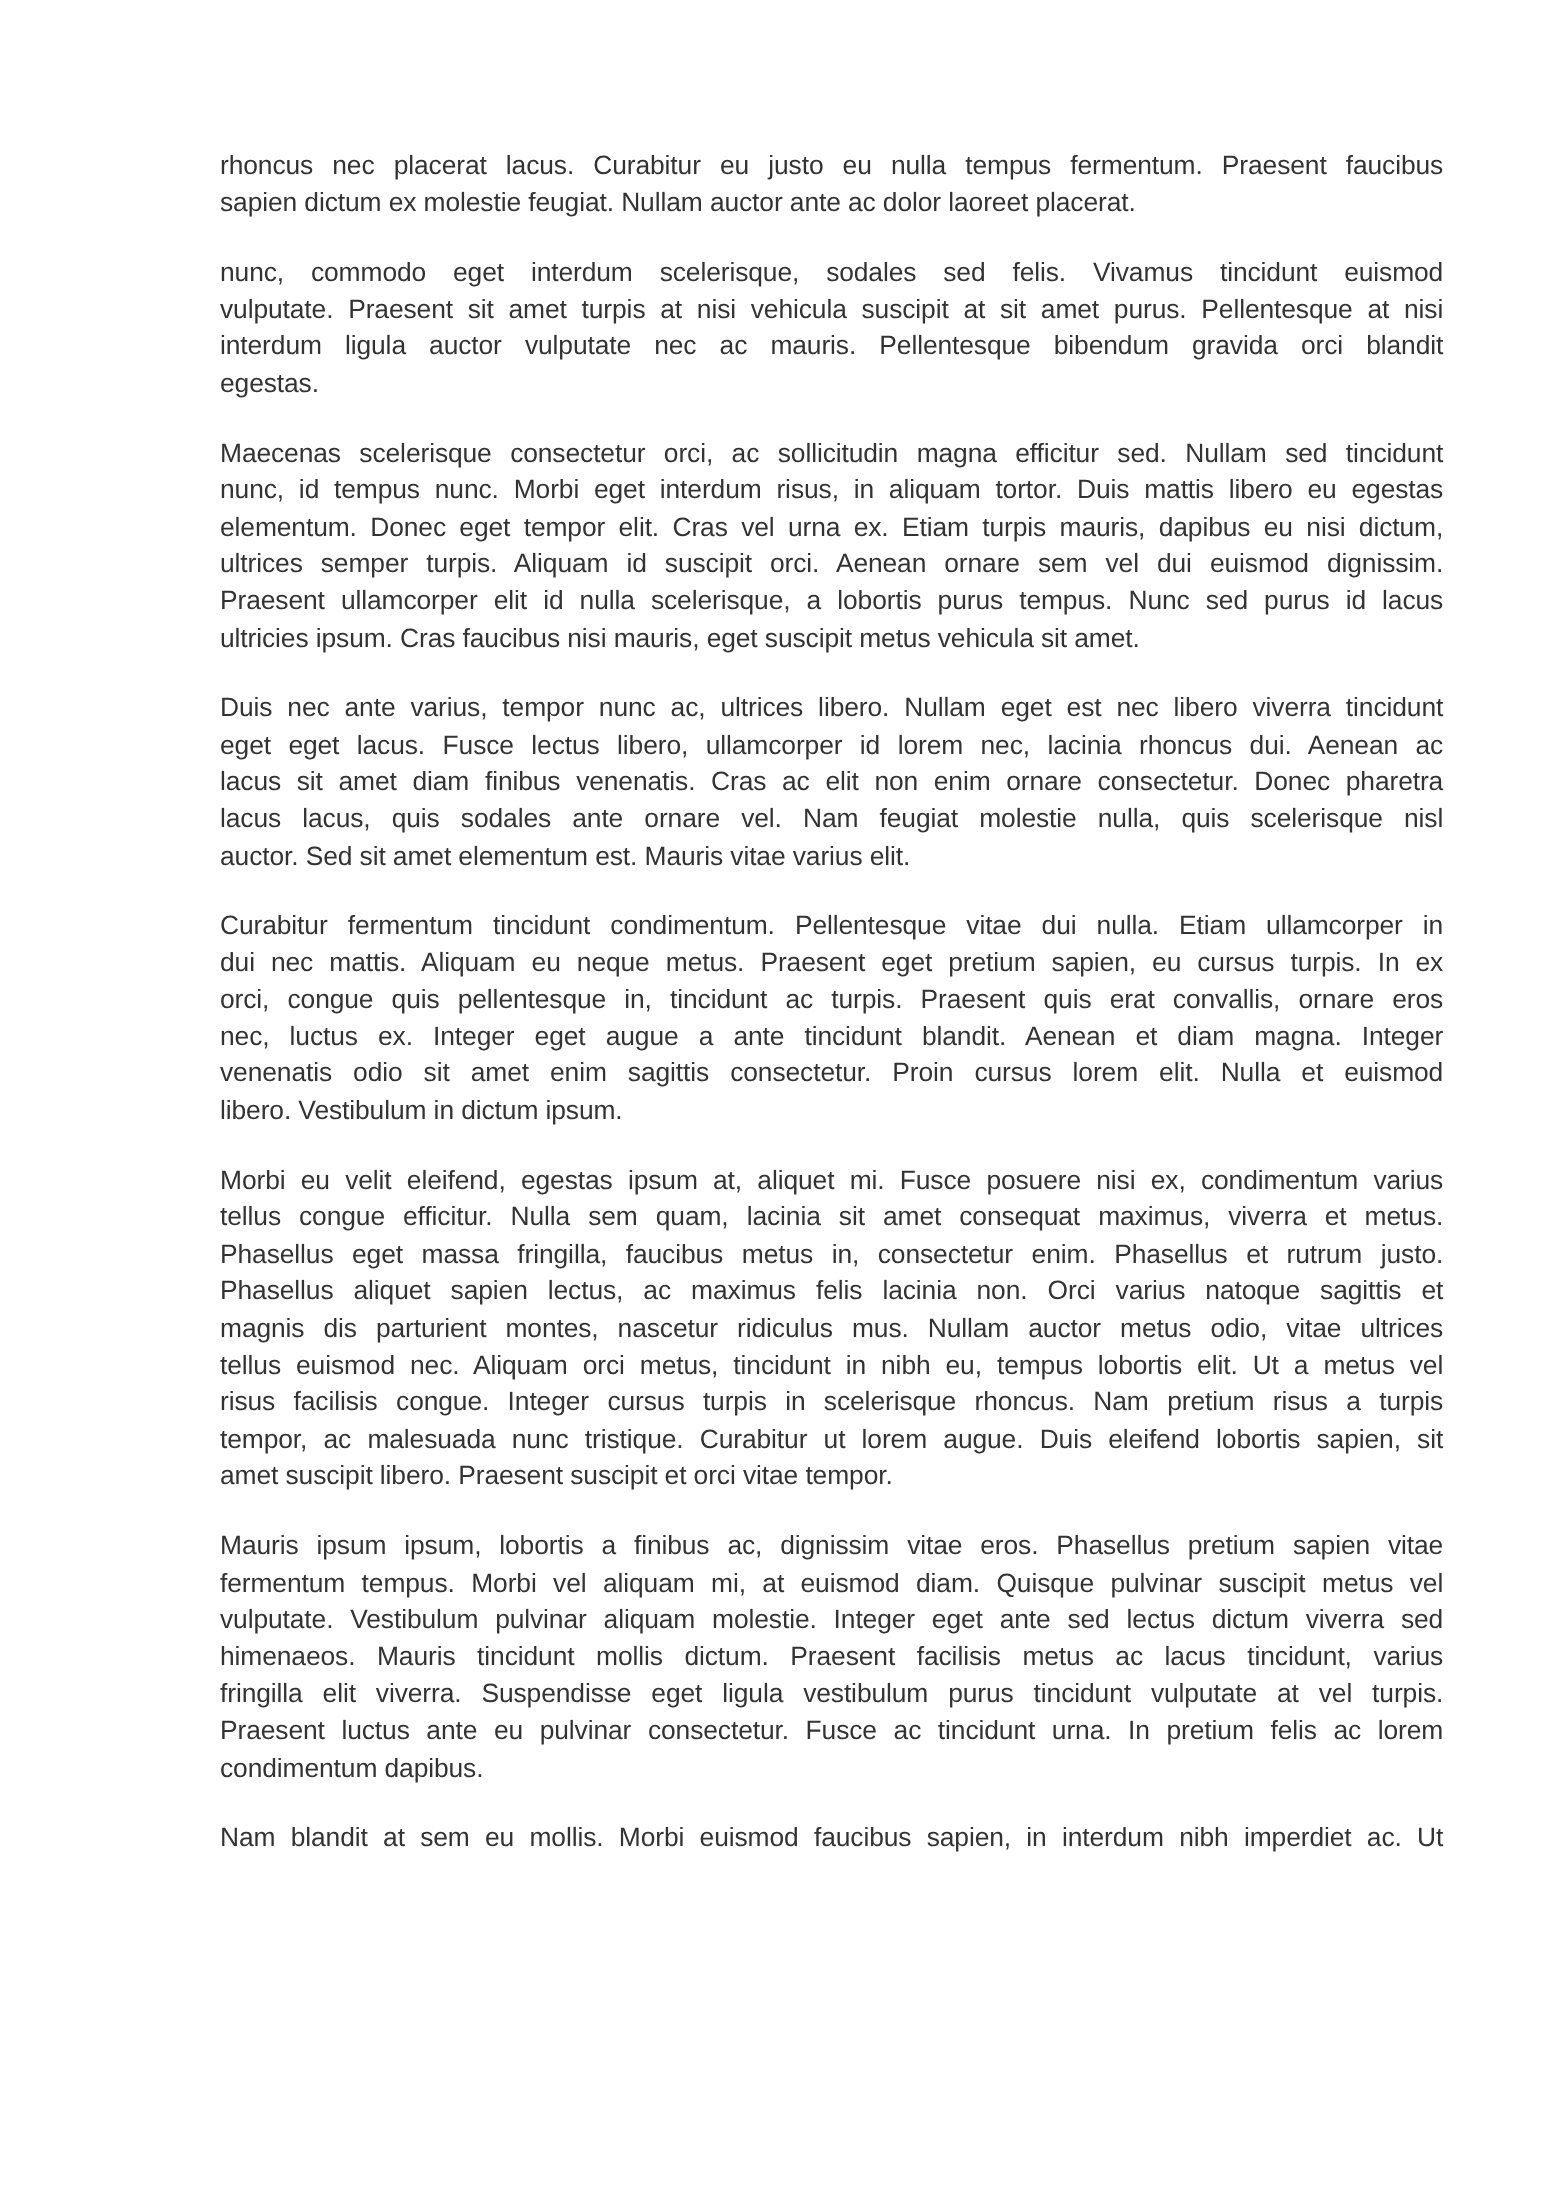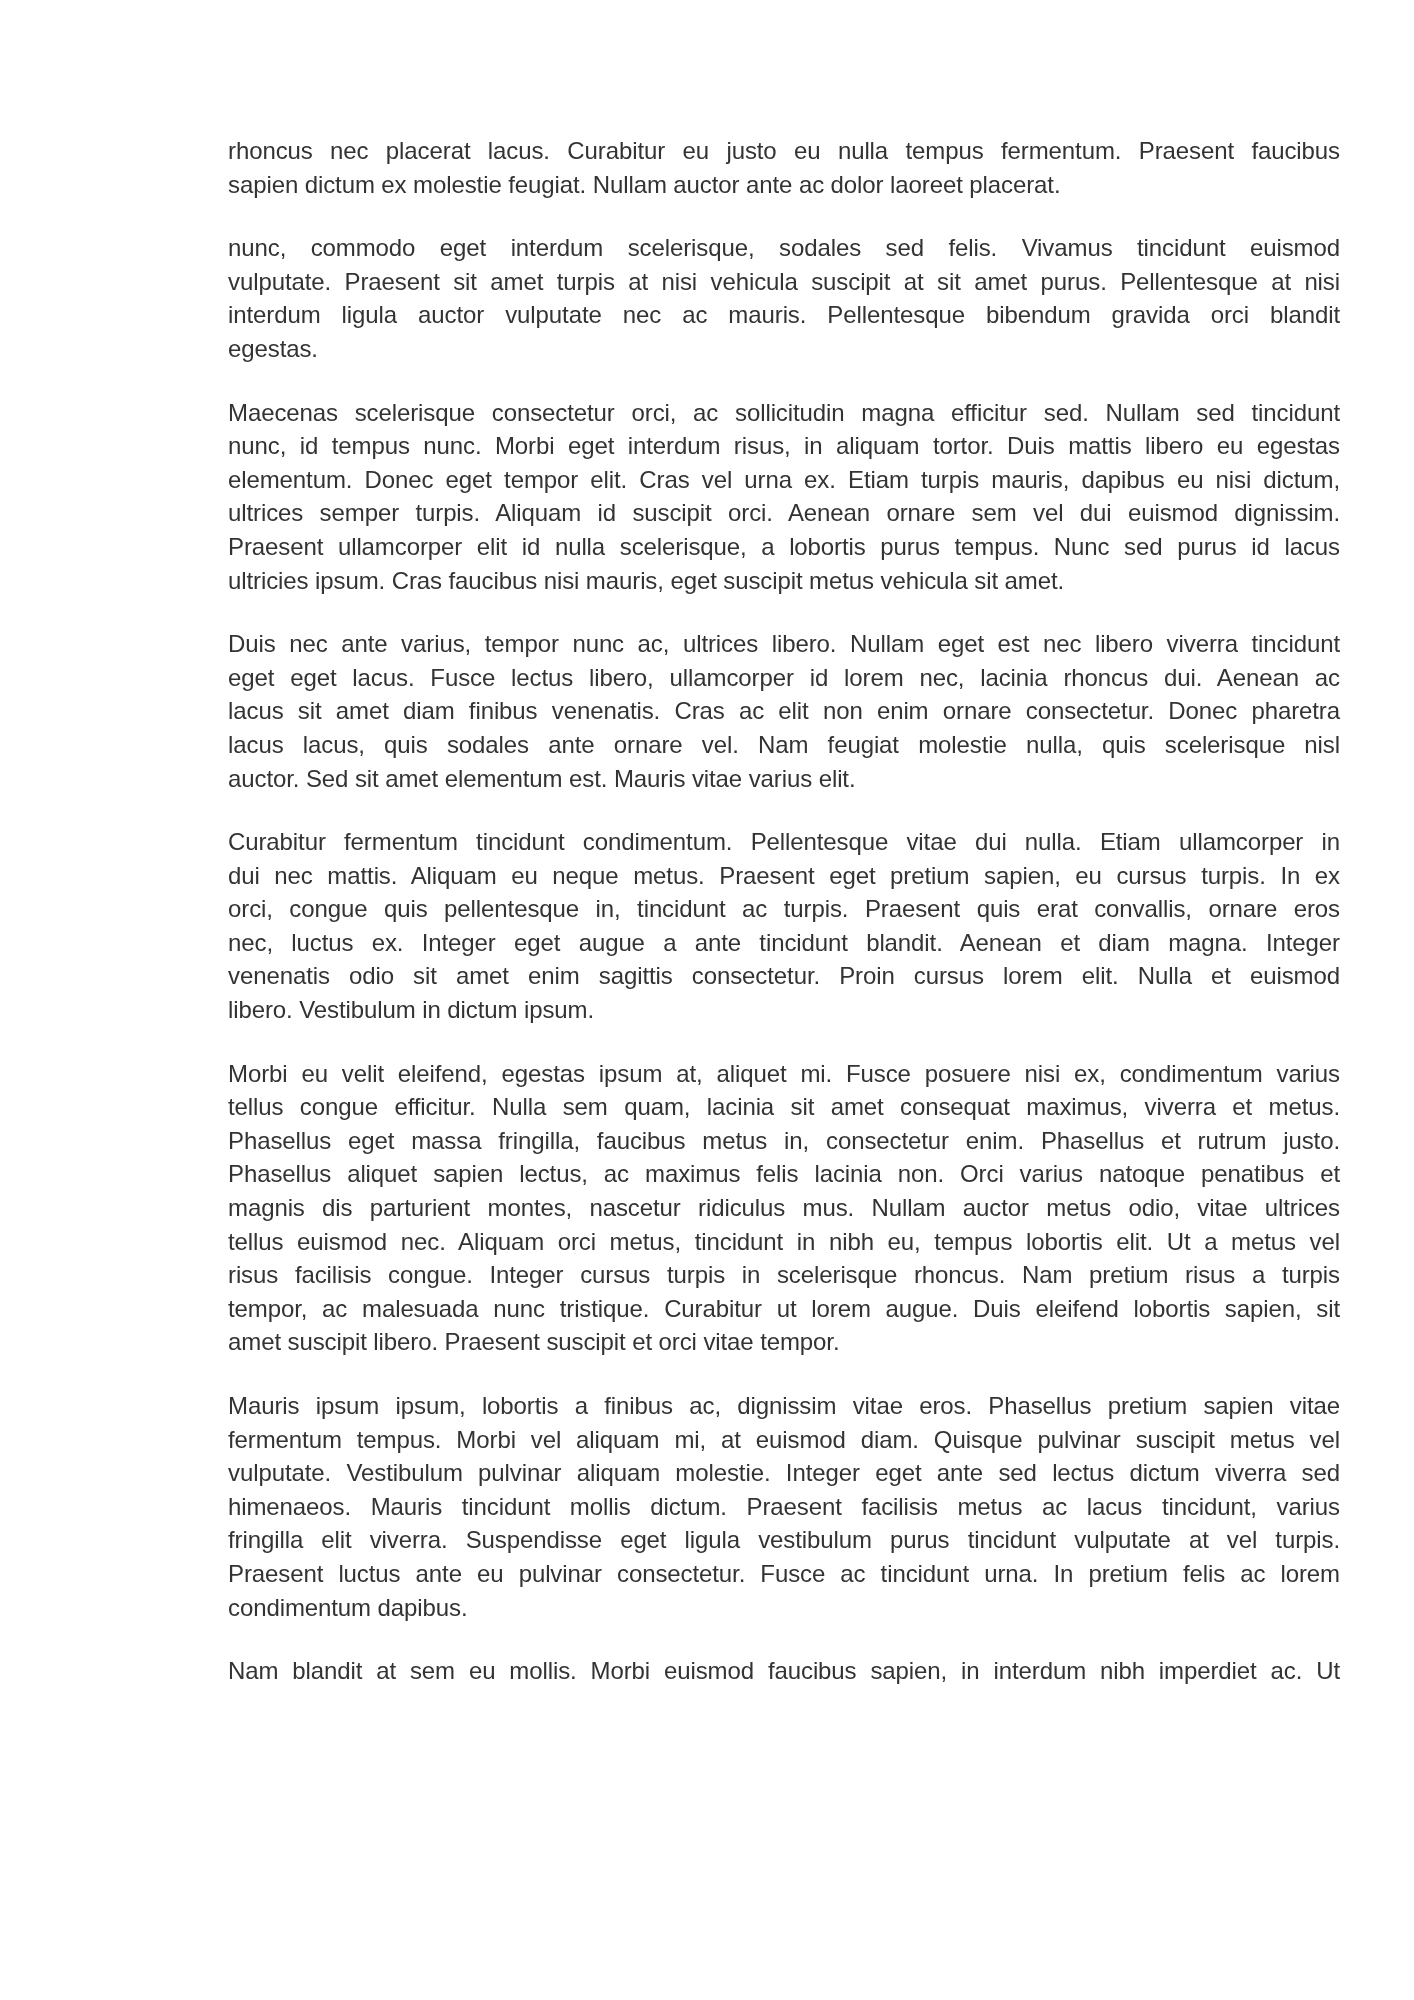--- a/index.html
+++ b/index.html
@@ -17,21 +17,20 @@
   }
   .text-column {
     position: absolute;
     left: 200px;
     top: 134px;
     width: 1112px;
     color: #333333;
     font-size: 24px;
     line-height: 33.6px;
     letter-spacing: -0.1px;
-    margin-left: 28px;
   }
   .para {
     margin: 0 0 30px 0;
   }
   .line {
     text-align: justify;
     text-align-last: justify;
     white-space: normal;
   }
   .line-end {
@@ -79,21 +78,21 @@
       <div class="line">orci, congue quis pellentesque in, tincidunt ac turpis. Praesent quis erat convallis, ornare eros</div>
       <div class="line">nec, luctus ex. Integer eget augue a ante tincidunt blandit. Aenean et diam magna. Integer</div>
       <div class="line">venenatis odio sit amet enim sagittis consectetur. Proin cursus lorem elit. Nulla et euismod</div>
       <div class="line line-end">libero. Vestibulum in dictum ipsum.</div>
     </div>
 
     <div class="para">
       <div class="line">Morbi eu velit eleifend, egestas ipsum at, aliquet mi. Fusce posuere nisi ex, condimentum varius</div>
       <div class="line">tellus congue efficitur. Nulla sem quam, lacinia sit amet consequat maximus, viverra et metus.</div>
       <div class="line">Phasellus eget massa fringilla, faucibus metus in, consectetur enim. Phasellus et rutrum justo.</div>
-      <div class="line">Phasellus aliquet sapien lectus, ac maximus felis lacinia non. Orci varius natoque penatibus et</div>
+      <div class="line">Phasellus aliquet sapien lectus, ac maximus felis lacinia non. Orci varius natoque sagittis et</div>
       <div class="line">magnis dis parturient montes, nascetur ridiculus mus. Nullam auctor metus odio, vitae ultrices</div>
       <div class="line">tellus euismod nec. Aliquam orci metus, tincidunt in nibh eu, tempus lobortis elit. Ut a metus vel</div>
       <div class="line">risus facilisis congue. Integer cursus turpis in scelerisque rhoncus. Nam pretium risus a turpis</div>
       <div class="line">tempor, ac malesuada nunc tristique. Curabitur ut lorem augue. Duis eleifend lobortis sapien, sit</div>
       <div class="line line-end">amet suscipit libero. Praesent suscipit et orci vitae tempor.</div>
     </div>
 
     <div class="para">
       <div class="line">Mauris ipsum ipsum, lobortis a finibus ac, dignissim vitae eros. Phasellus pretium sapien vitae</div>
       <div class="line">fermentum tempus. Morbi vel aliquam mi, at euismod diam. Quisque pulvinar suscipit metus vel</div>

